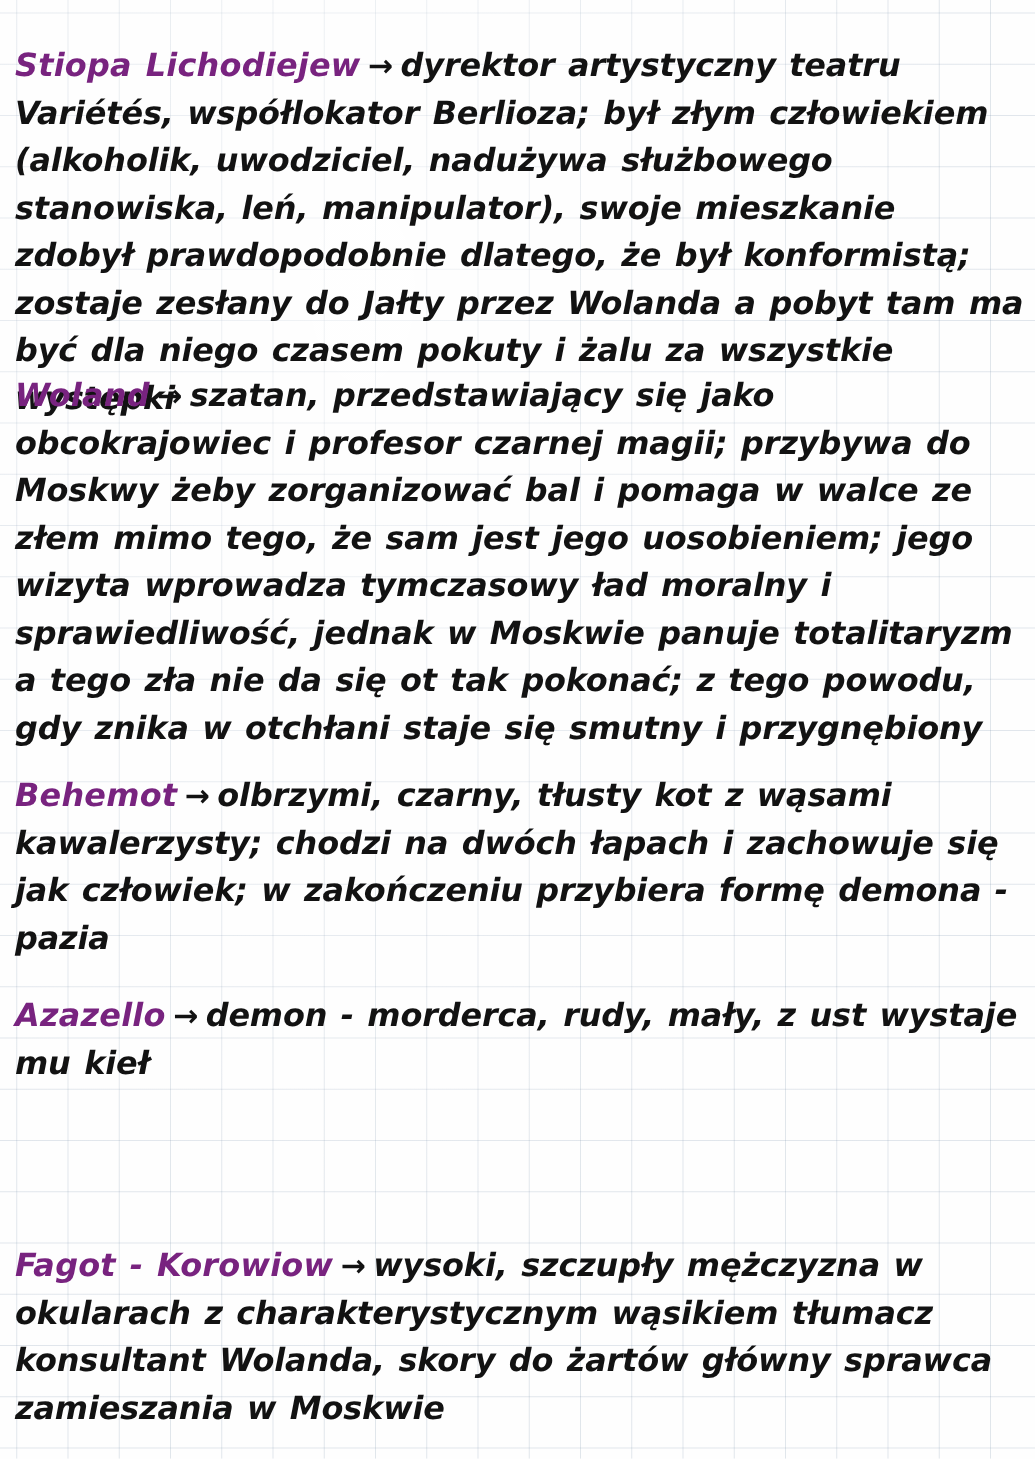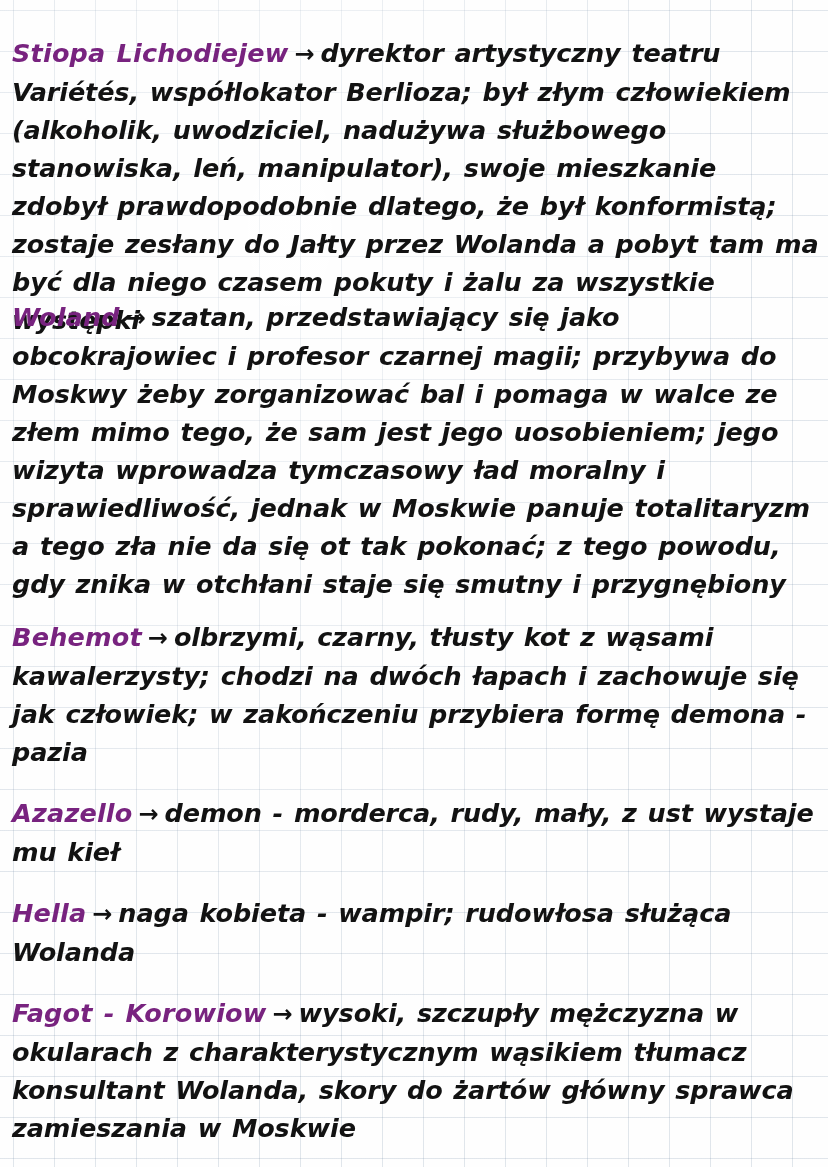--- a/index.html
+++ b/index.html
@@ -119,25 +119,20 @@
         <span class="term" style="color: rgb(120, 35, 127);">Azazello</span><span class="arrow" style="color: rgb(18, 18, 18);">→</span><span class="desc" style="color: rgb(18, 18, 18);">demon - morderca, rudy, mały, z ust wystaje mu kieł</span>
       </p>
     </div>
 
     <div class="entry" id="entry-behemot">
       <p class="entry-body">
         <span class="term" style="color: rgb(120, 35, 127);">Behemot</span><span class="arrow" style="color: rgb(18, 18, 18);">→</span><span class="desc" style="color: rgb(18, 18, 18);">olbrzymi, czarny, tłusty kot z wąsami kawalerzysty; chodzi na dwóch łapach i zachowuje się jak człowiek; w zakończeniu przybiera formę demona - pazia</span>
       </p>
     </div>
 
-    <div class="entry" id="entry-hella">
-      <p class="entry-body">
-        <span class="term" style="color: rgb(120, 35, 127);">Hella</span><span class="arrow" style="color: rgb(18, 18, 18);">→</span><span class="desc" style="color: rgb(18, 18, 18);">naga kobieta - wampir; rudowłosa służąca Wolanda</span>
-      </p>
-    </div>
 
     <div class="entry" id="entry-fagot">
       <p class="entry-body">
         <span class="term" style="color: rgb(120, 35, 127); text-align: center;">Fagot - Korowiow</span><span class="arrow" style="color: rgb(18, 18, 18);">→</span><span class="desc" style="color: rgb(18, 18, 18); text-align: right;">wysoki, szczupły mężczyzna w okularach z charakterystycznym wąsikiem tłumacz konsultant Wolanda, skory do żartów główny sprawca zamieszania w Moskwie</span>
       </p>
     </div>
 
   </div>
 </div>
 

